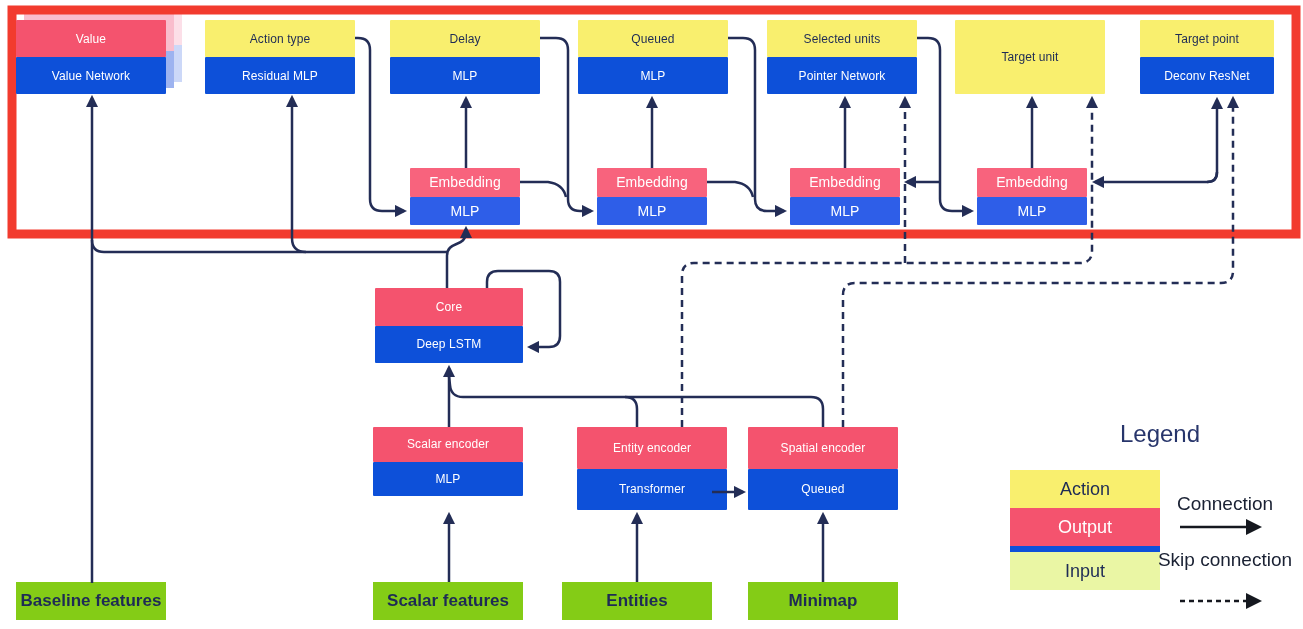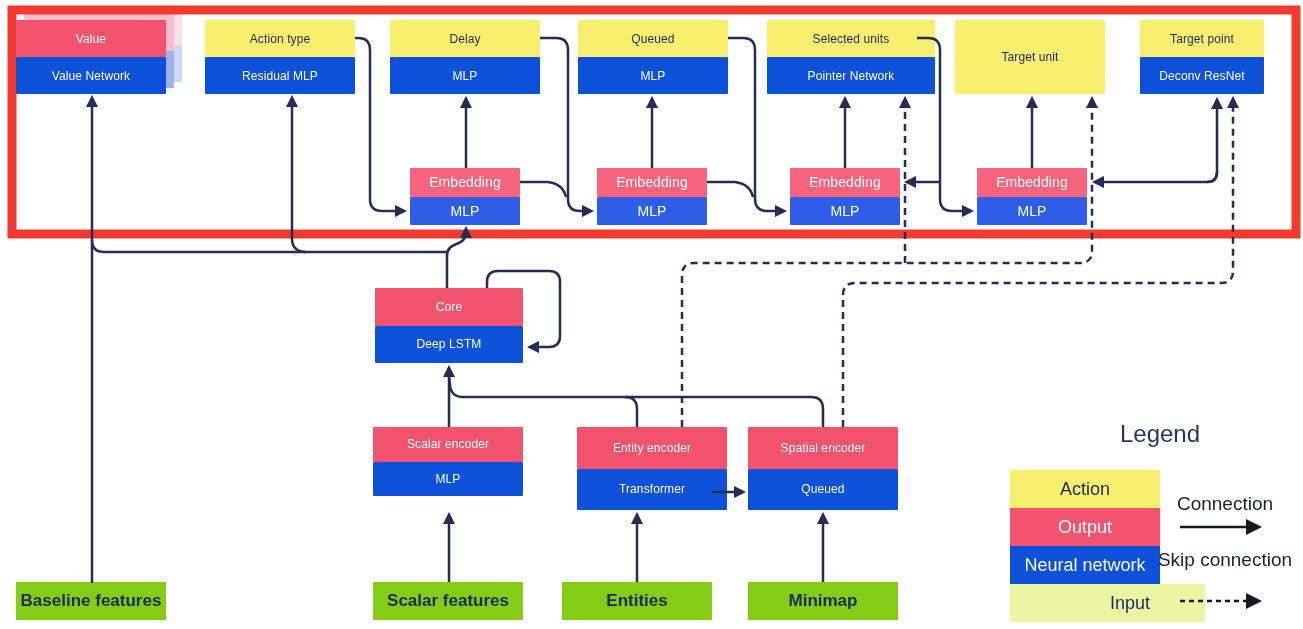--- a/index.html
+++ b/index.html
@@ -68,28 +68,28 @@
     <div class="row fill-blue txt-white">Residual MLP</div>
   </div>
   <div class="node" style="left:390px; top:20px; width:150px; height:74px;">
     <div class="row fill-yellow txt-navy">Delay</div>
     <div class="row fill-blue txt-white">MLP</div>
   </div>
   <div class="node" style="left:578px; top:20px; width:150px; height:74px;">
     <div class="row fill-yellow txt-navy">Queued</div>
     <div class="row fill-blue txt-white">MLP</div>
   </div>
-  <div class="node" style="left:767px; top:20px; width:168px; height:74px;">
+  <div class="node" style="left:767px; top:20px; width:150px; height:74px;">
     <div class="row fill-yellow txt-navy">Selected units</div>
     <div class="row fill-blue txt-white">Pointer Network</div>
   </div>
   <div class="node" style="left:955px; top:20px; width:150px; height:74px;">
     <div class="row fill-yellow txt-navy">Target unit</div>
   </div>
-  <div class="node" style="left:1140px; top:20px; width:124px; height:74px;">
+  <div class="node" style="left:1140px; top:20px; width:134px; height:74px;">
     <div class="row fill-yellow txt-navy">Target point</div>
     <div class="row fill-blue txt-white">Deconv ResNet</div>
   </div>
 
   <div class="node emb" style="left:410px; top:168px; width:110px; height:57px;">
     <div class="row fill-embred txt-white">Embedding</div>
     <div class="row fill-embblue txt-white">MLP</div>
   </div>
   <div class="node emb" style="left:597px; top:168px; width:110px; height:57px;">
     <div class="row fill-embred txt-white">Embedding</div>
@@ -124,21 +124,21 @@
 
   <div class="input-box" style="left:16px;  top:582px; width:150px;">Baseline features</div>
   <div class="input-box" style="left:373px; top:582px; width:150px;">Scalar features</div>
   <div class="input-box" style="left:562px; top:582px; width:150px;">Entities</div>
   <div class="input-box" style="left:748px; top:582px; width:150px;">Minimap</div>
 
   <div class="legend-title" style="left:1040px; top:420px; width:240px;">Legend</div>
   <div class="legend-row fill-yellow txt-navy" style="left:1010px; top:470px;">Action</div>
   <div class="legend-row fill-red txt-white" style="left:1010px; top:508px;">Output</div>
   <div class="legend-row fill-blue txt-white" style="left:1010px; top:546px;">Neural network</div>
-  <div class="legend-row fill-green txt-navy" style="left:1010px; top:584px;padding-left:45px;">Input</div>
+  <div class="legend-row fill-green txt-navy" style="left:1010px; top:552px;">Input</div>
   <div class="legend-conn-label" style="left:1145px; top:492px;">Connection</div>
   <div class="legend-conn-label" style="left:1145px; top:548px;">Skip connection</div>
 
   <svg id="wires" width="1303" height="629">
     <defs>
       <marker id="ah" viewBox="0 0 10 10" refX="7.5" refY="5" markerWidth="5" markerHeight="5" orient="auto" markerUnits="strokeWidth">
         <path d="M0,0 L10,5 L0,10 z" fill="#232d56"></path>
       </marker>
       <marker id="ahb" viewBox="0 0 10 10" refX="7.5" refY="5" markerWidth="6.2" markerHeight="6.2" orient="auto" markerUnits="strokeWidth">
         <path d="M0,0 L10,5 L0,10 z" fill="#15181f"></path>

